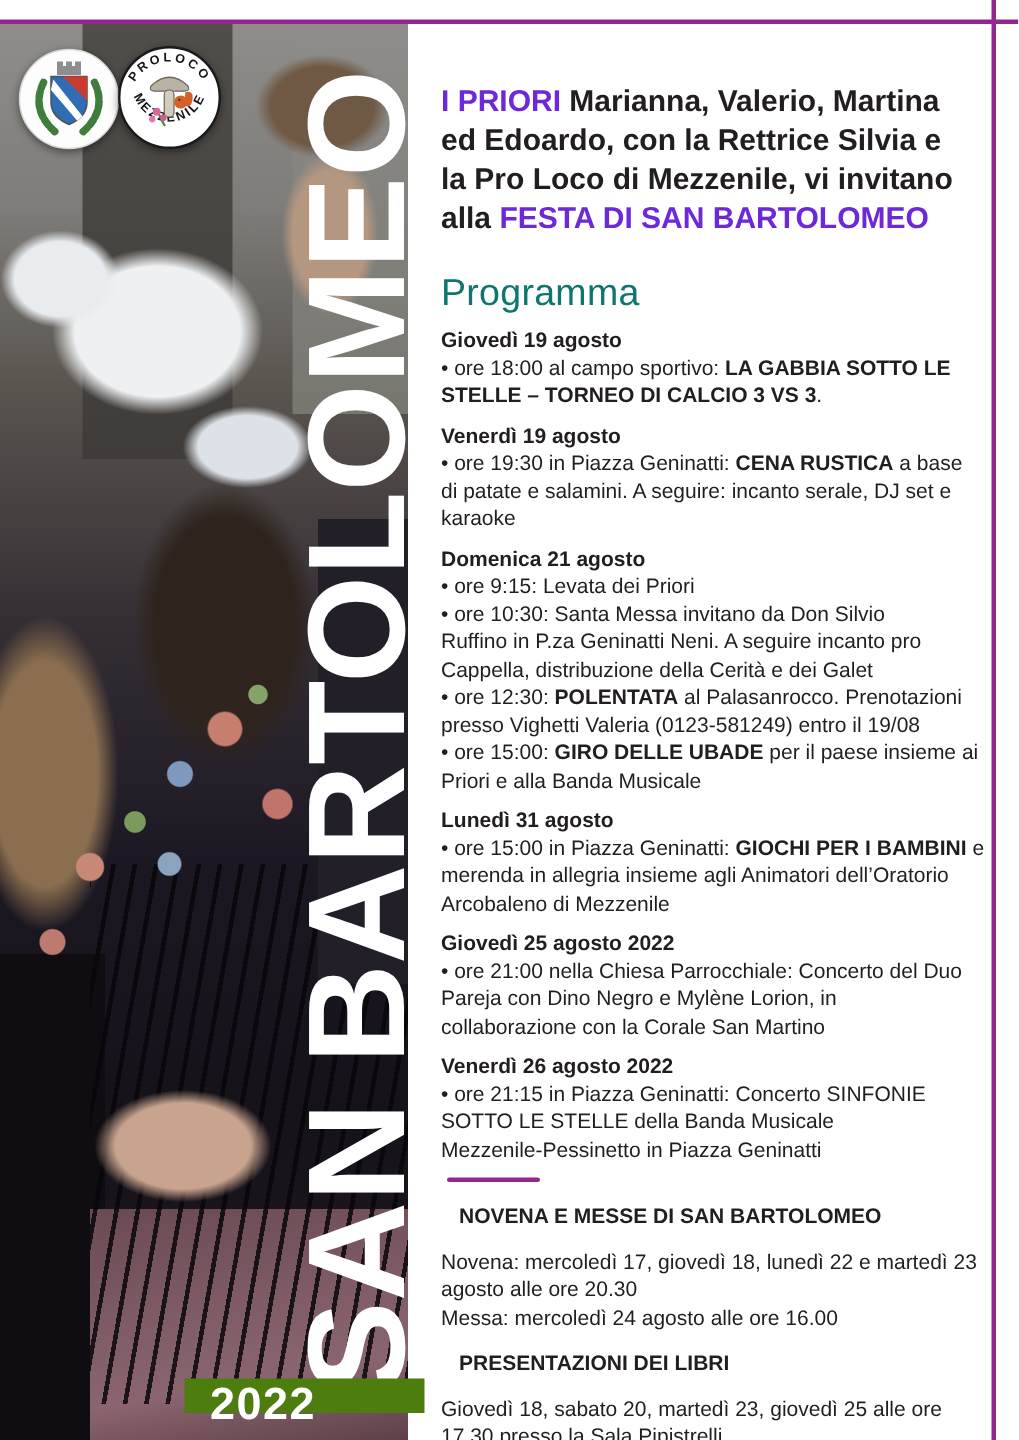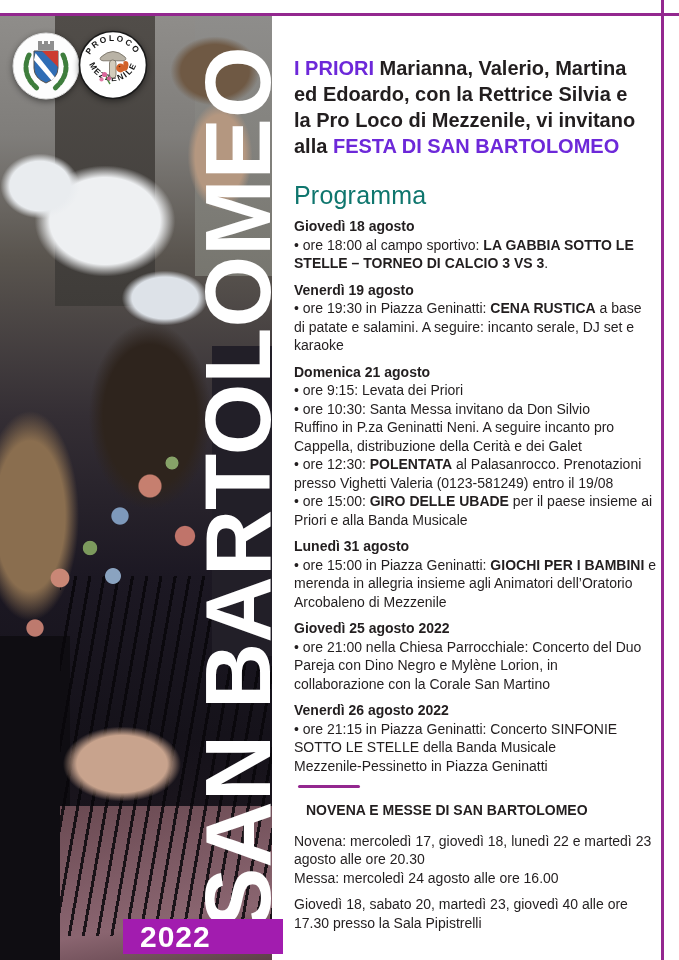--- a/index.html
+++ b/index.html
@@ -57,22 +57,22 @@
     color:#ffffff;text-align:center;white-space:nowrap;
   }
 
   
   .logos{position:absolute;left:12px;top:32px;z-index:4;display:flex;}
   .logos svg{filter:drop-shadow(0 2px 3px rgba(0,0,0,0.45));}
   .logo-proloco{margin-left:-2px;margin-top:-2px;}
 
   
   .year-badge{
-    position:absolute;left:123px;top:919px;width:160px;height:35px;z-index:5;
-    background:#a21caf;color:#fff;font-size:30px;font-weight:700;
+    position:absolute;left:123px;top:919px;width:160px;height:23px;z-index:5;
+    background:#4d7c0f;color:#fff;font-size:30px;font-weight:700;
     line-height:35px;padding-left:17px;box-sizing:border-box;letter-spacing:1px;
   }
 
   
   .content{position:absolute;left:294px;top:0;width:366px;z-index:2;}
   .intro{margin:55px 0 0 0;font-size:20px;font-weight:700;line-height:26px;color:#221e1f;}
   .line{white-space:nowrap;}
   .accent{color:#6d28d9;}
   .b{font-weight:700;text-align:center;}
   .program-heading{margin:22px 0 0 0;font-size:25px;font-weight:400;color:#0f766e;letter-spacing:0.2px;}
@@ -146,21 +146,21 @@
   <div class="content">
     <div class="intro" id="intro">
         <div class="line"><span class="accent">I PRIORI </span><span>Marianna, Valerio, Martina</span></div>
         <div class="line"><span>ed Edoardo, con la Rettrice Silvia e</span></div>
         <div class="line"><span>la Pro Loco di Mezzenile, vi invitano</span></div>
         <div class="line"><span>alla </span><span class="accent">FESTA DI SAN BARTOLOMEO</span></div>
       </div>
     <h2 class="program-heading">Programma</h2>
     <div class="events" id="events">
         <div class="event">
-          <h4 class="event-date">Giovedì 18 agosto</h4>
+          <h4 class="event-date">Giovedì 19 agosto</h4>
           <div class="line"><span>• ore 18:00 al campo sportivo: </span><span class="b">LA GABBIA SOTTO LE</span></div>
           <div class="line"><span class="b">STELLE – TORNEO DI CALCIO 3 VS 3</span><span>.</span></div>
         </div>
         <div class="event">
           <h4 class="event-date">Venerdì 19 agosto</h4>
           <div class="line"><span>• ore 19:30 in Piazza Geninatti: </span><span class="b">CENA RUSTICA</span><span> a base</span></div>
           <div class="line"><span>di patate e salamini. A seguire: incanto serale, DJ set e</span></div>
           <div class="line"><span>karaoke</span></div>
         </div>
         <div class="event">
@@ -195,19 +195,20 @@
       </div>
     <div class="divider"></div>
     <div id="footers">
         <div class="fsec">
           <h4 class="fsec-title">NOVENA E MESSE DI SAN BARTOLOMEO</h4>
           <div class="line"><span>Novena: mercoledì 17, giovedì 18, lunedì 22 e martedì 23</span></div>
           <div class="line"><span>agosto alle ore 20.30</span></div>
           <div class="line"><span>Messa: mercoledì 24 agosto alle ore 16.00</span></div>
         </div>
         <div class="fsec">
-          <div class="line"><span>Giovedì 18, sabato 20, martedì 23, giovedì 40 alle ore</span></div>
+          <h4 class="fsec-title">PRESENTAZIONI DEI LIBRI</h4>
+          <div class="line"><span>Giovedì 18, sabato 20, martedì 23, giovedì 25 alle ore</span></div>
           <div class="line"><span>17.30 presso la Sala Pipistrelli</span></div>
         </div>
       </div>
   </div>
 
 </div>
 
 </body></html>

